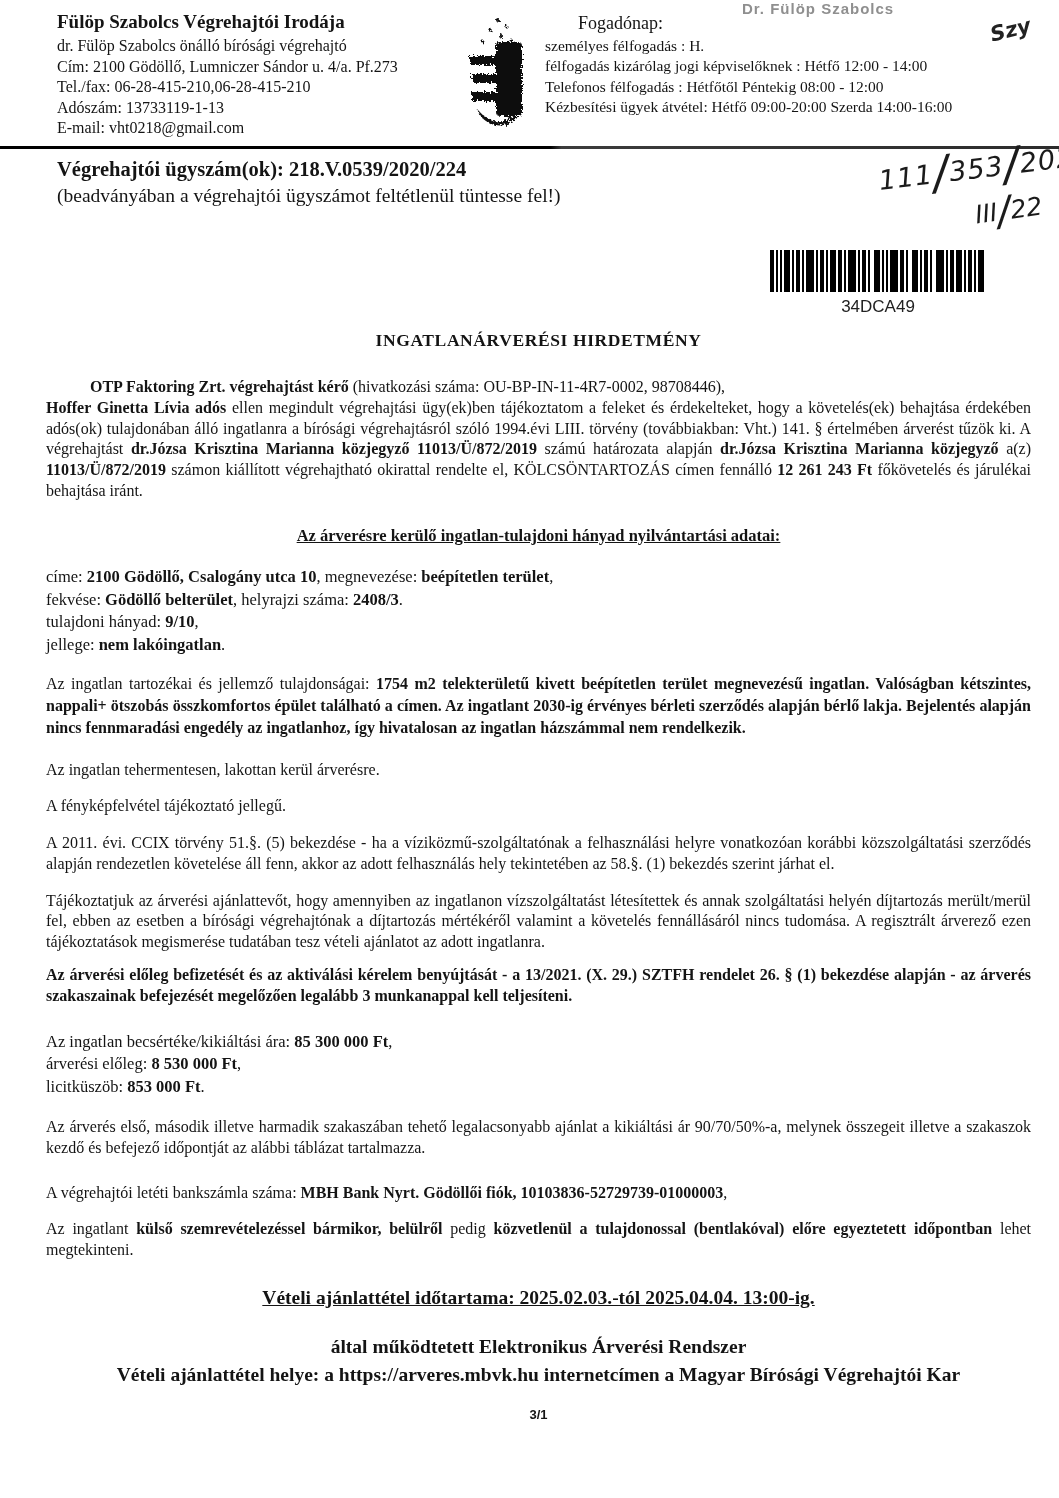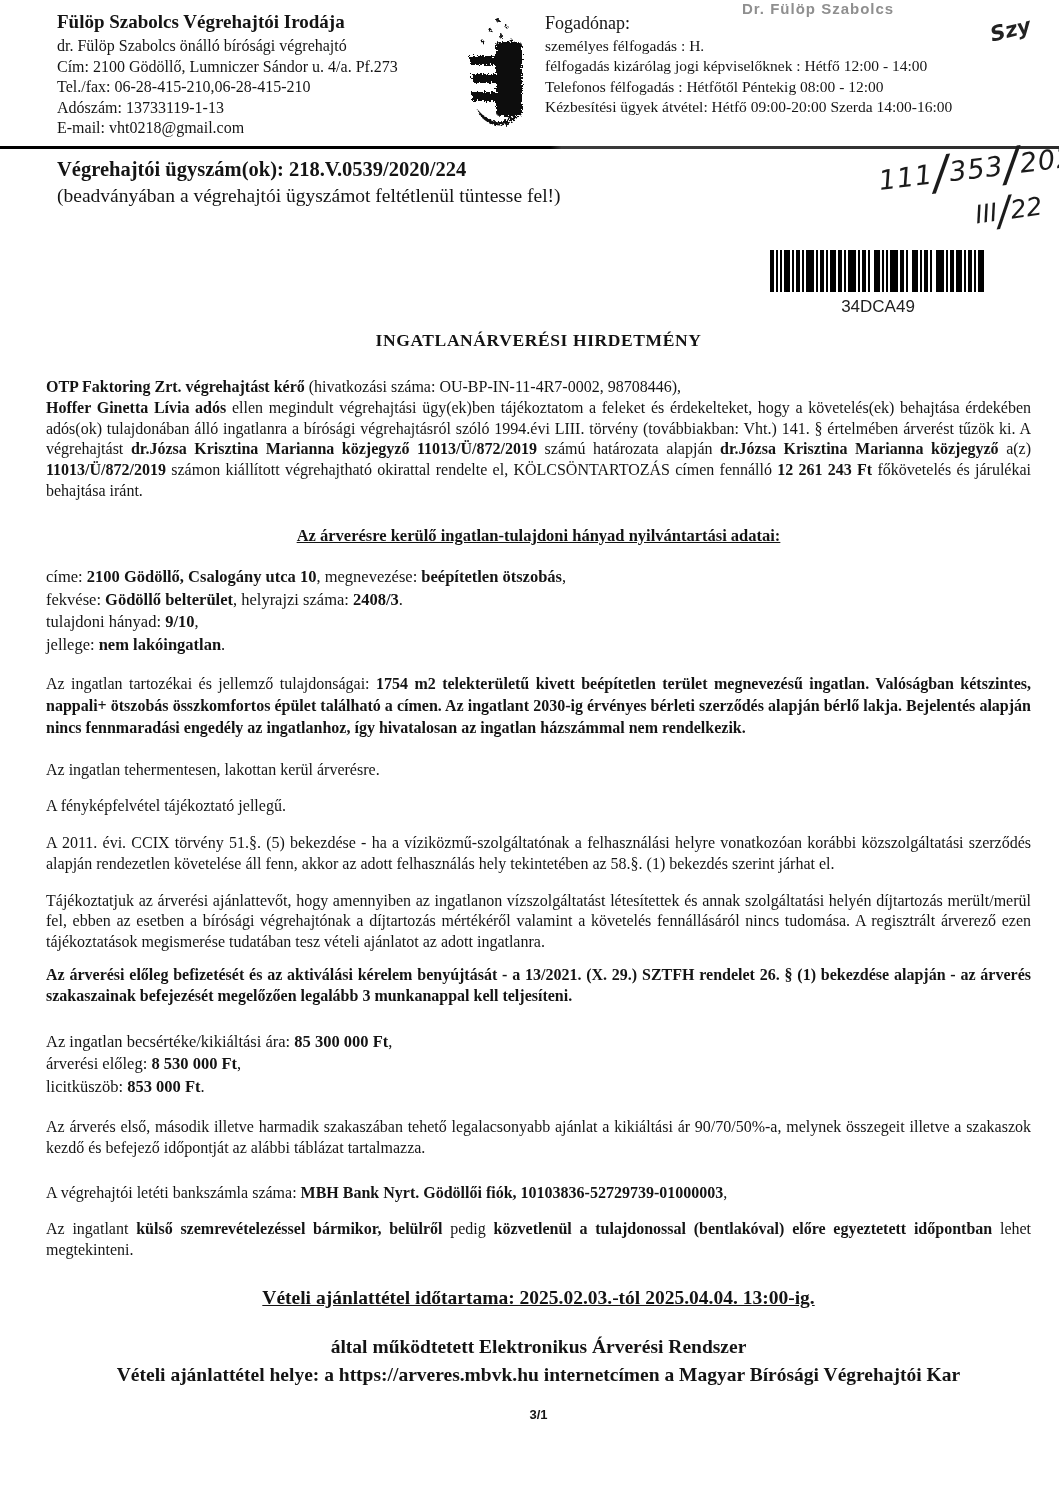--- a/index.html
+++ b/index.html
@@ -5,21 +5,21 @@
   html,body{margin:0;padding:0;background:#fff;}
   .page{position:relative;width:1059px;height:1498px;background:#fff;
         font-family:"Liberation Serif",serif;color:#141414;overflow:hidden;}
 
   
   .office{position:absolute;left:57px;top:10px;width:420px;line-height:1.28;}
   .office-name{font-weight:bold;font-size:19px;margin-bottom:2px;}
   .office-line{font-size:16px;}
   .crest{position:absolute;left:468px;top:12px;width:62px;height:122px;}
   .reception{position:absolute;left:545px;top:12px;width:480px;line-height:1.32;}
-  .reception-title{font-size:18px;}
+  .reception-title{font-size:18px;margin-left:33px;}
   .reception-line{font-size:15.5px;}
   .stamp-name{position:absolute;left:742px;top:0;font-family:"Liberation Sans",sans-serif;
         font-weight:bold;font-size:15px;color:#8f8f8f;letter-spacing:1px;
         filter:blur(.4px);white-space:nowrap;}
   .sig-initials{position:absolute;right:28px;top:18px;font-family:"DejaVu Sans",sans-serif;
         font-style:italic;font-weight:bold;font-size:21px;transform:rotate(-14deg);color:#222;}
   .rule{position:absolute;left:0;top:146px;width:100%;height:3px;
         background:linear-gradient(to right,#000 0%,#000 52%,#3c3c3c 53%,#2c2c2c 100%);}
 
   
@@ -34,21 +34,21 @@
         font-style:italic;font-size:25px;color:#1b1b1b;transform:rotate(-8deg);white-space:nowrap;}
   .hw-bottom .hw-slash{font-size:40px;font-weight:300;line-height:0;vertical-align:-5px;}
   .recipient{position:absolute;left:57px;top:246px;font-size:19.5px;line-height:1.35;}
   .barcode-wrap{position:absolute;left:770px;top:250px;width:216px;text-align:center;}
   .barcode-code{font-family:"Liberation Sans",sans-serif;font-size:17px;color:#222;margin-top:1px;}
 
   
   .content{position:absolute;left:46px;top:330px;width:985px;}
   .doc-title{text-align:center;font-weight:bold;font-size:17.5px;letter-spacing:.6px;margin:0 0 26px 0;}
   .jp{font-size:16px;line-height:1.3;text-align:justify;margin:0;}
-  .first-line{font-size:16px;line-height:1.3;}
+  .first-line{font-size:16px;line-height:1.3;margin-left:44px;}
   .section-heading{text-align:center;font-weight:bold;text-decoration:underline;
         font-size:16.5px;margin:24px 0 0 0;}
   .prop-line{font-size:16.5px;line-height:1.38;}
   .prop-block{margin-top:20px;}
   .features{margin-top:16px;line-height:1.38;}
   .single{margin-top:22px;}
   .single2{margin-top:16px;}
   .mt18{margin-top:18px;}
   .mt16{margin-top:16px;}
   .mt12{margin-top:12px;}
@@ -173,21 +173,21 @@
   <div class="content">
 
     <div class="doc-title">INGATLANÁRVERÉSI HIRDETMÉNY</div>
 
     <div class="first-line"><span class="b">OTP Faktoring Zrt. végrehajtást kérő</span><span>  (hivatkozási száma: OU-BP-IN-11-4R7-0002, 98708446),</span></div>
     <p class="jp"><span class="b">Hoffer Ginetta Lívia adós</span><span> ellen megindult végrehajtási ügy(ek)ben tájékoztatom a feleket és érdekelteket, hogy a követelés(ek) behajtása érdekében adós(ok) tulajdonában álló ingatlanra a bírósági végrehajtásról szóló 1994.évi LIII. törvény (továbbiakban: Vht.) 141. § értelmében árverést tűzök ki. A végrehajtást  </span><span class="b">dr.Józsa Krisztina Marianna közjegyző 11013/Ü/872/2019</span><span> számú határozata alapján  </span><span class="b">dr.Józsa Krisztina Marianna közjegyző</span><span> a(z) </span><span class="b">11013/Ü/872/2019</span><span> számon kiállított végrehajtható okirattal rendelte el, KÖLCSÖNTARTOZÁS címen fennálló </span><span class="b">12 261 243 Ft</span><span> főkövetelés és járulékai behajtása iránt.</span></p>
 
     <div class="section-heading">Az árverésre kerülő ingatlan-tulajdoni hányad nyilvántartási adatai:</div>
 
     <div class="prop-block">
-      <div class="prop-line"><span>címe: </span><span class="b">2100 Gödöllő, Csalogány utca 10</span><span>, megnevezése: </span><span class="b">beépítetlen ötszobás</span><span>,</span></div>
+      <div class="prop-line"><span>címe: </span><span class="b">2100 Gödöllő, Csalogány utca 10</span><span>, megnevezése: </span><span class="b">beépítetlen terület</span><span>,</span></div>
       <div class="prop-line"><span>fekvése: </span><span class="b">Gödöllő belterület</span><span>, helyrajzi száma: </span><span class="b">2408/3</span><span>.</span></div>
       <div class="prop-line"><span>tulajdoni hányad:  </span><span class="b">9/10</span><span>,</span></div>
       <div class="prop-line"><span>jellege: </span><span class="b">nem lakóingatlan</span><span>.</span></div>
     </div>
 
     <p class="jp features"><span>Az ingatlan tartozékai és jellemző tulajdonságai: </span><span class="b">1754 m2 telekterületű  kivett beépítetlen terület megnevezésű ingatlan. Valóságban kétszintes, nappali+ ötszobás összkomfortos épület található a címen. Az ingatlant 2030-ig érvényes bérleti szerződés alapján bérlő lakja. Bejelentés alapján nincs fennmaradási engedély az ingatlanhoz, így hivatalosan az ingatlan házszámmal nem rendelkezik.</span></p>
 
     <div class="single" style="font-size:16px;">Az ingatlan tehermentesen, lakottan kerül árverésre.</div>
     <div class="single2" style="font-size:16px;margin-top:18px;">A fényképfelvétel tájékoztató jellegű.</div>
 

